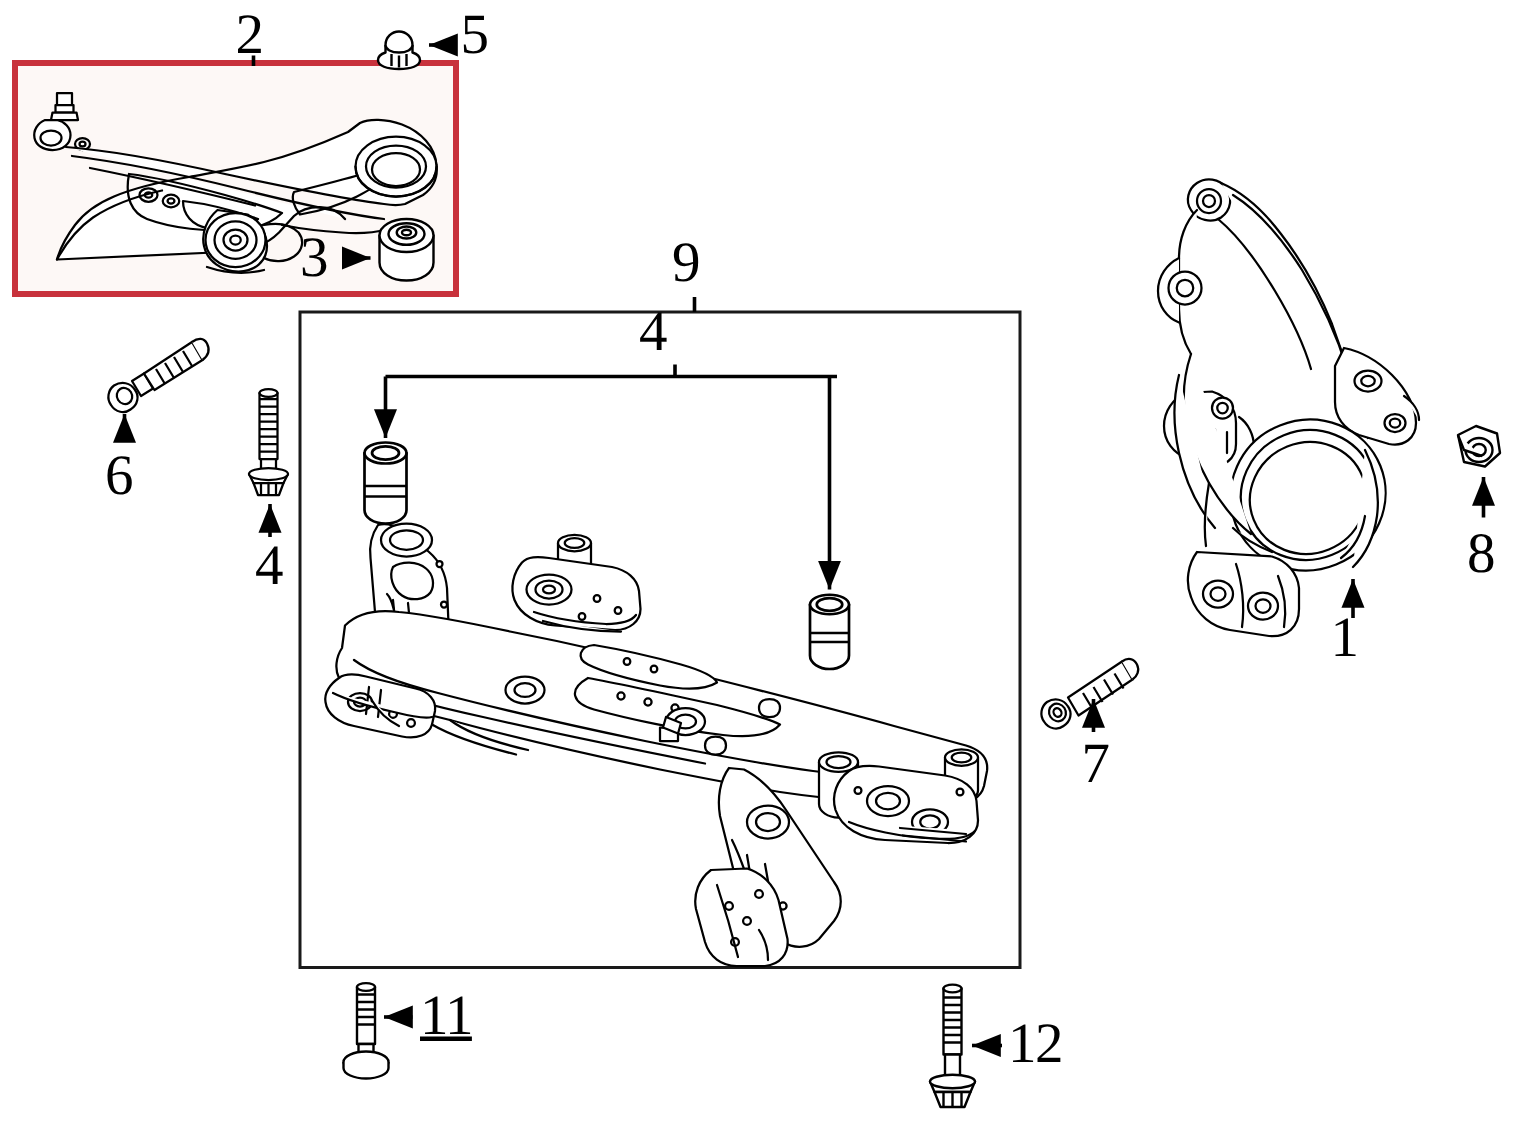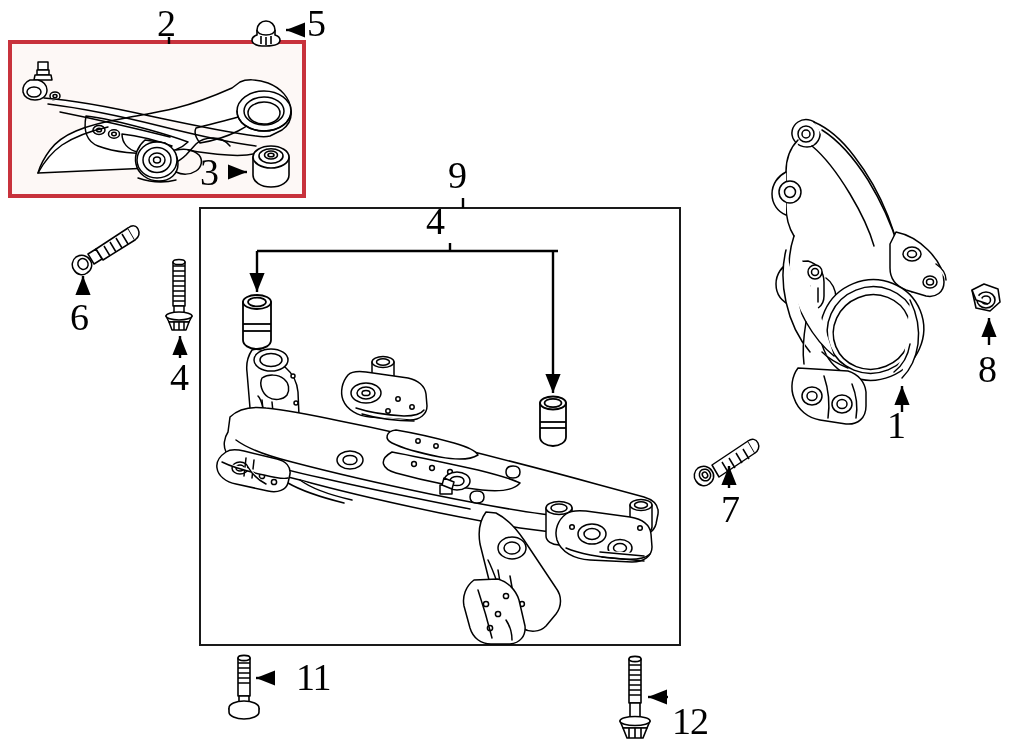--- a/index.html
+++ b/index.html
@@ -482,17 +482,17 @@
   <div class="callout" style="left:70px; top:298px;">6</div>
 
   <div class="callout" style="left:170px; top:358px;">4</div>
 
   <div class="callout" style="left:978px; top:350px;">8</div>
 
   <div class="callout" style="left:887px; top:406px;">1</div>
 
   <div class="callout" style="left:721px; top:490px;">7</div>
 
-  <div class="callout small-gap" style="left:296px; top:658px;">11</div>
-
-  <div class="callout small-gap" style="left:672px; top:677px;margin-top:25px;">12</div>
+  <div class="callout small-gap" style="left:280px; top:658px;text-decoration:underline;">11</div>
+
+  <div class="callout small-gap" style="left:672px; top:677px;">12</div>
 
 </div>
 
 </body></html>

